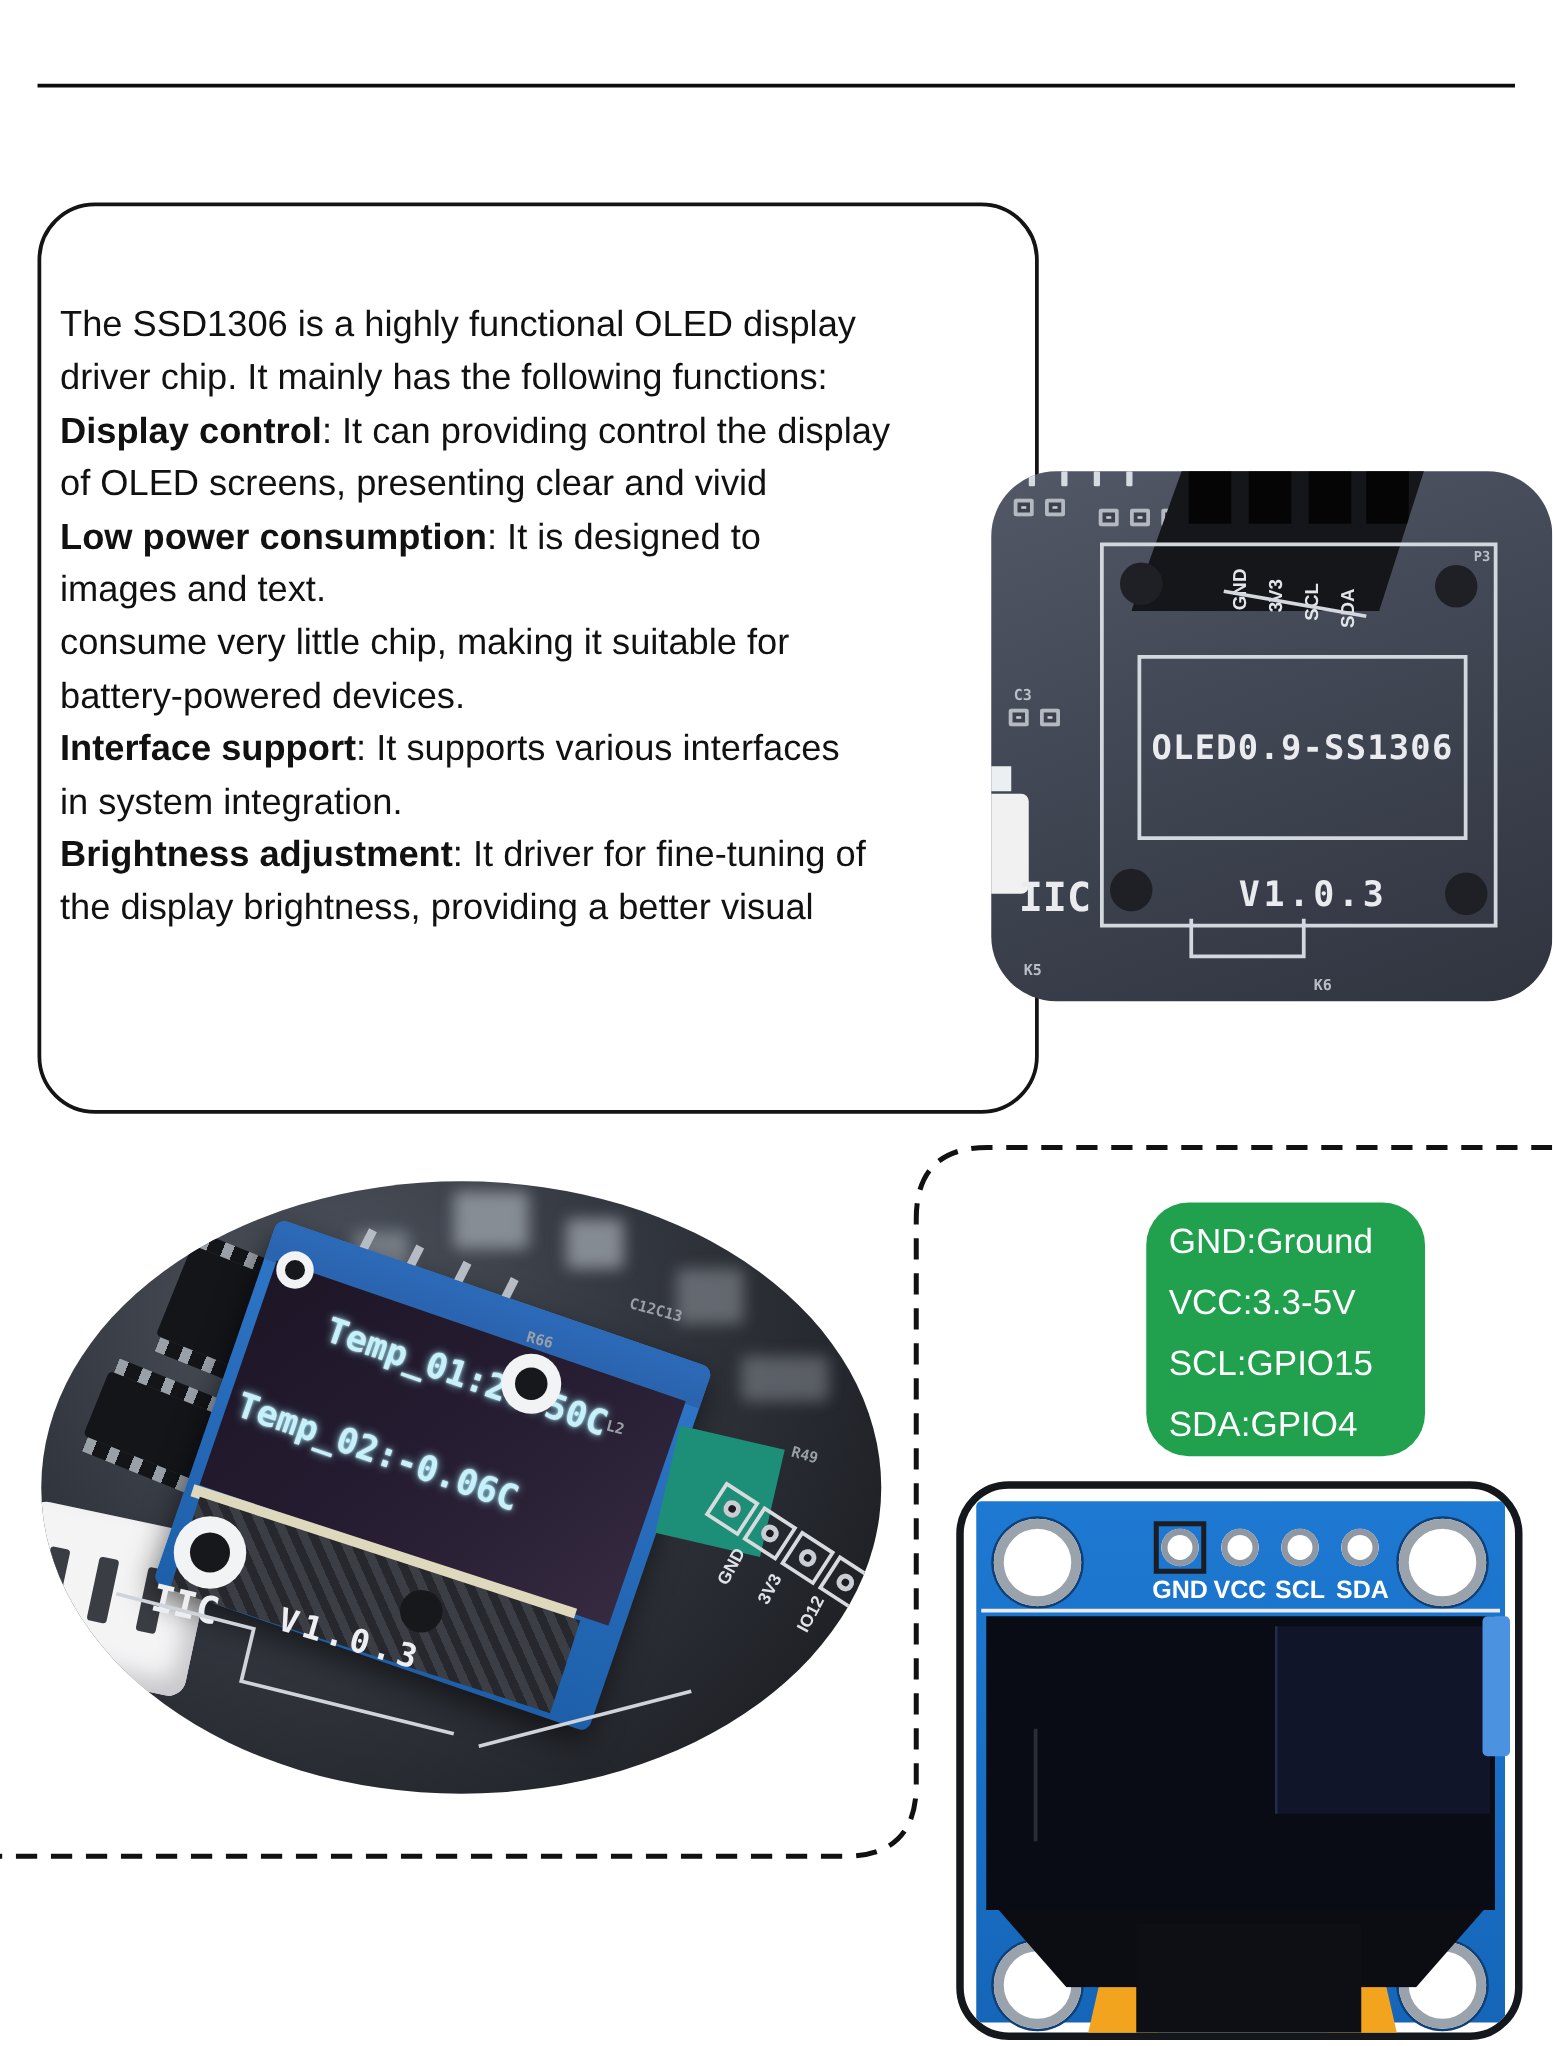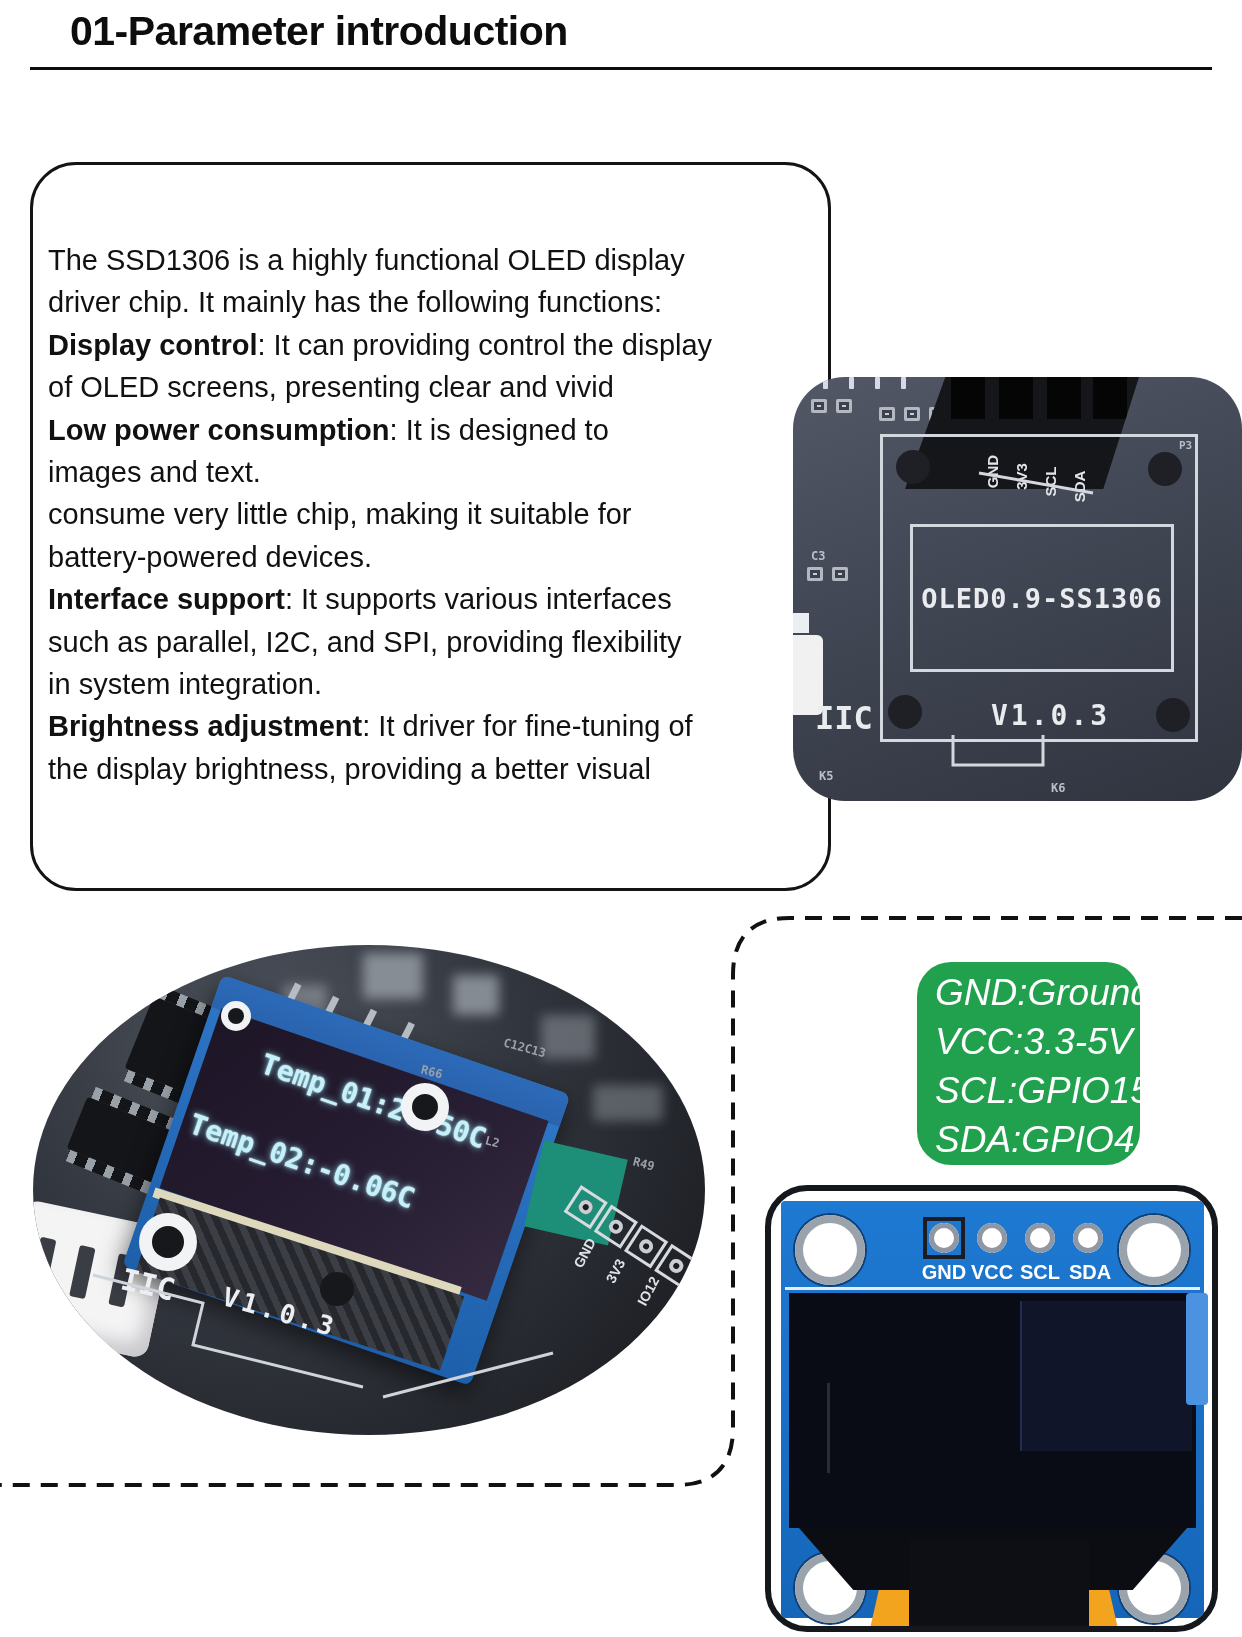--- a/index.html
+++ b/index.html
@@ -70,21 +70,21 @@
   .sticker{position:absolute;left:500px;top:204px;width:86px;height:88px;background:#1d8f78;transform:rotate(13deg);}
   .pinrow{position:absolute;left:548px;top:240px;transform:rotate(33deg);}
   .pinrow .ph{position:absolute;width:26px;height:26px;border:3px solid #d7dade;background:transparent;}
   .pinrow .ph i{position:absolute;left:50%;top:50%;width:14px;height:14px;border-radius:50%;background:#caced4;
                 transform:translate(-50%,-50%);box-shadow:inset 0 0 0 4px #caced4, inset 0 0 0 8px #1b1c20;}
   .ovlabel{position:absolute;font:bold 14px "Liberation Sans",sans-serif;color:#dfe2e7;transform:rotate(-62deg);}
 
   
   .pinout{position:absolute;left:917px;top:962px;width:223px;height:203px;border-radius:34px;
           background:#21a14e;z-index:2;}
-  .pinout .pl{margin-left:18px;font-size:37px;line-height:49px;color:#fff;white-space:nowrap;font-style:italic;}
+  .pinout .pl{margin-left:18px;font-size:28px;line-height:49px;color:#fff;white-space:nowrap;}
   .pinout .pad-top{height:6px;}
 
   
   .mod-photo{position:absolute;left:765px;top:1185px;width:453px;height:447px;border:6px solid #14171c;
              border-radius:42px;background:#fff;overflow:hidden;z-index:3;box-sizing:border-box;}
   .mod-pcb{position:absolute;left:10px;top:10px;width:423px;height:417px;
            background:linear-gradient(#1e79d2,#1566b9);border-radius:4px;}
   .bigc{position:absolute;width:70px;height:70px;border-radius:50%;background:#fff;
         box-shadow:inset 0 0 0 8px #9aa2ac, 0 0 0 2px #0f3f74;}
   .pinc{position:absolute;width:30px;height:30px;border-radius:50%;background:#fff;box-shadow:inset 0 0 0 5px #8e97a2;}
@@ -98,39 +98,37 @@
             clip-path:polygon(0 0,100% 0,86% 100%,14% 100%);}
   .flexor{position:absolute;width:70px;height:92px;background:#f2a41f;}
   .flexmid{position:absolute;left:128px;top:338px;width:180px;height:89px;background:#0d0f14;}
   .bluetab{position:absolute;right:-4px;top:92px;width:22px;height:112px;background:#4b92e0;border-radius:4px;}
 </style>
 </head>
 <body>
 
 <div id="page">
 
-  <div class="hdr-title">01-Parameter introduction</div>
   <div class="hdr-rule"></div>
 
   <svg class="dash-svg" viewBox="0 0 1242 1637">
     <path d="M1242,918 H790 Q733,918 733,975 V1428 Q733,1485 676,1485 H0" fill="none" stroke="#111" stroke-width="4" stroke-dasharray="17 11"></path>
   </svg>
 
   <div class="intro-box">
     <div class="intro-lines">
       <div class="iline"><span class="b"></span><span>The SSD1306 is a highly functional OLED display</span></div>
       <div class="iline"><span class="b"></span><span>driver chip. It mainly has the following functions:</span></div>
       <div class="iline"><span class="b">Display control</span><span>: It can providing control the display</span></div>
       <div class="iline"><span class="b"></span><span>of OLED screens, presenting clear and vivid</span></div>
       <div class="iline"><span class="b">Low power consumption</span><span>: It is designed to</span></div>
       <div class="iline"><span class="b"></span><span>images and text.</span></div>
       <div class="iline"><span class="b"></span><span>consume very little chip, making it suitable for</span></div>
       <div class="iline"><span class="b"></span><span>battery-powered devices.</span></div>
       <div class="iline"><span class="b">Interface support</span><span>: It supports various interfaces</span></div>
-      <div class="iline"><span class="b"></span><span>such as parallel, I2C, and SPI, providing flexibility</span></div>
       <div class="iline"><span class="b"></span><span>in system integration.</span></div>
       <div class="iline"><span class="b">Brightness adjustment</span><span>: It driver for fine-tuning of</span></div>
       <div class="iline"><span class="b"></span><span>the display brightness, providing a better visual</span></div>
     </div>
   </div>
 
   <div class="pcb-photo">
     <div class="pads" style="left:18px;top:22px;">
       <div class="pad"></div>
         <div class="pad"></div>

